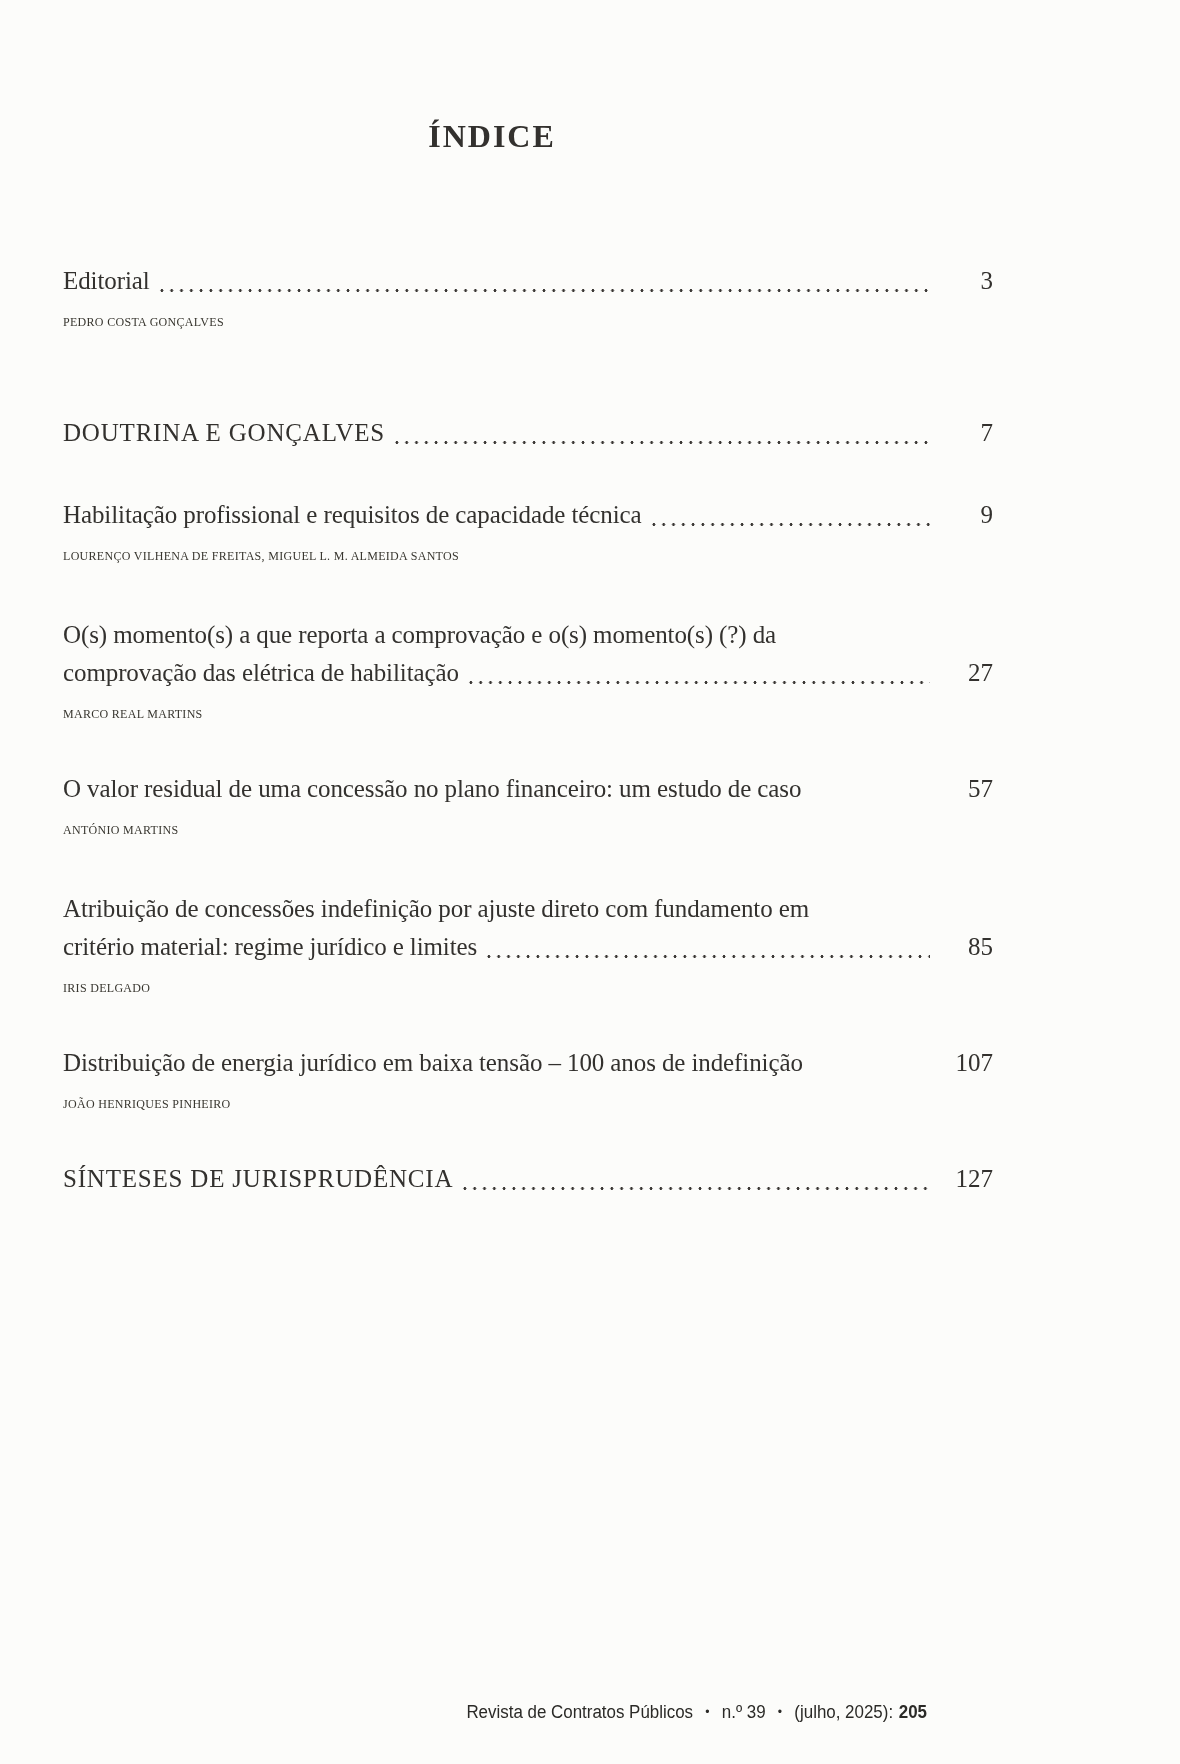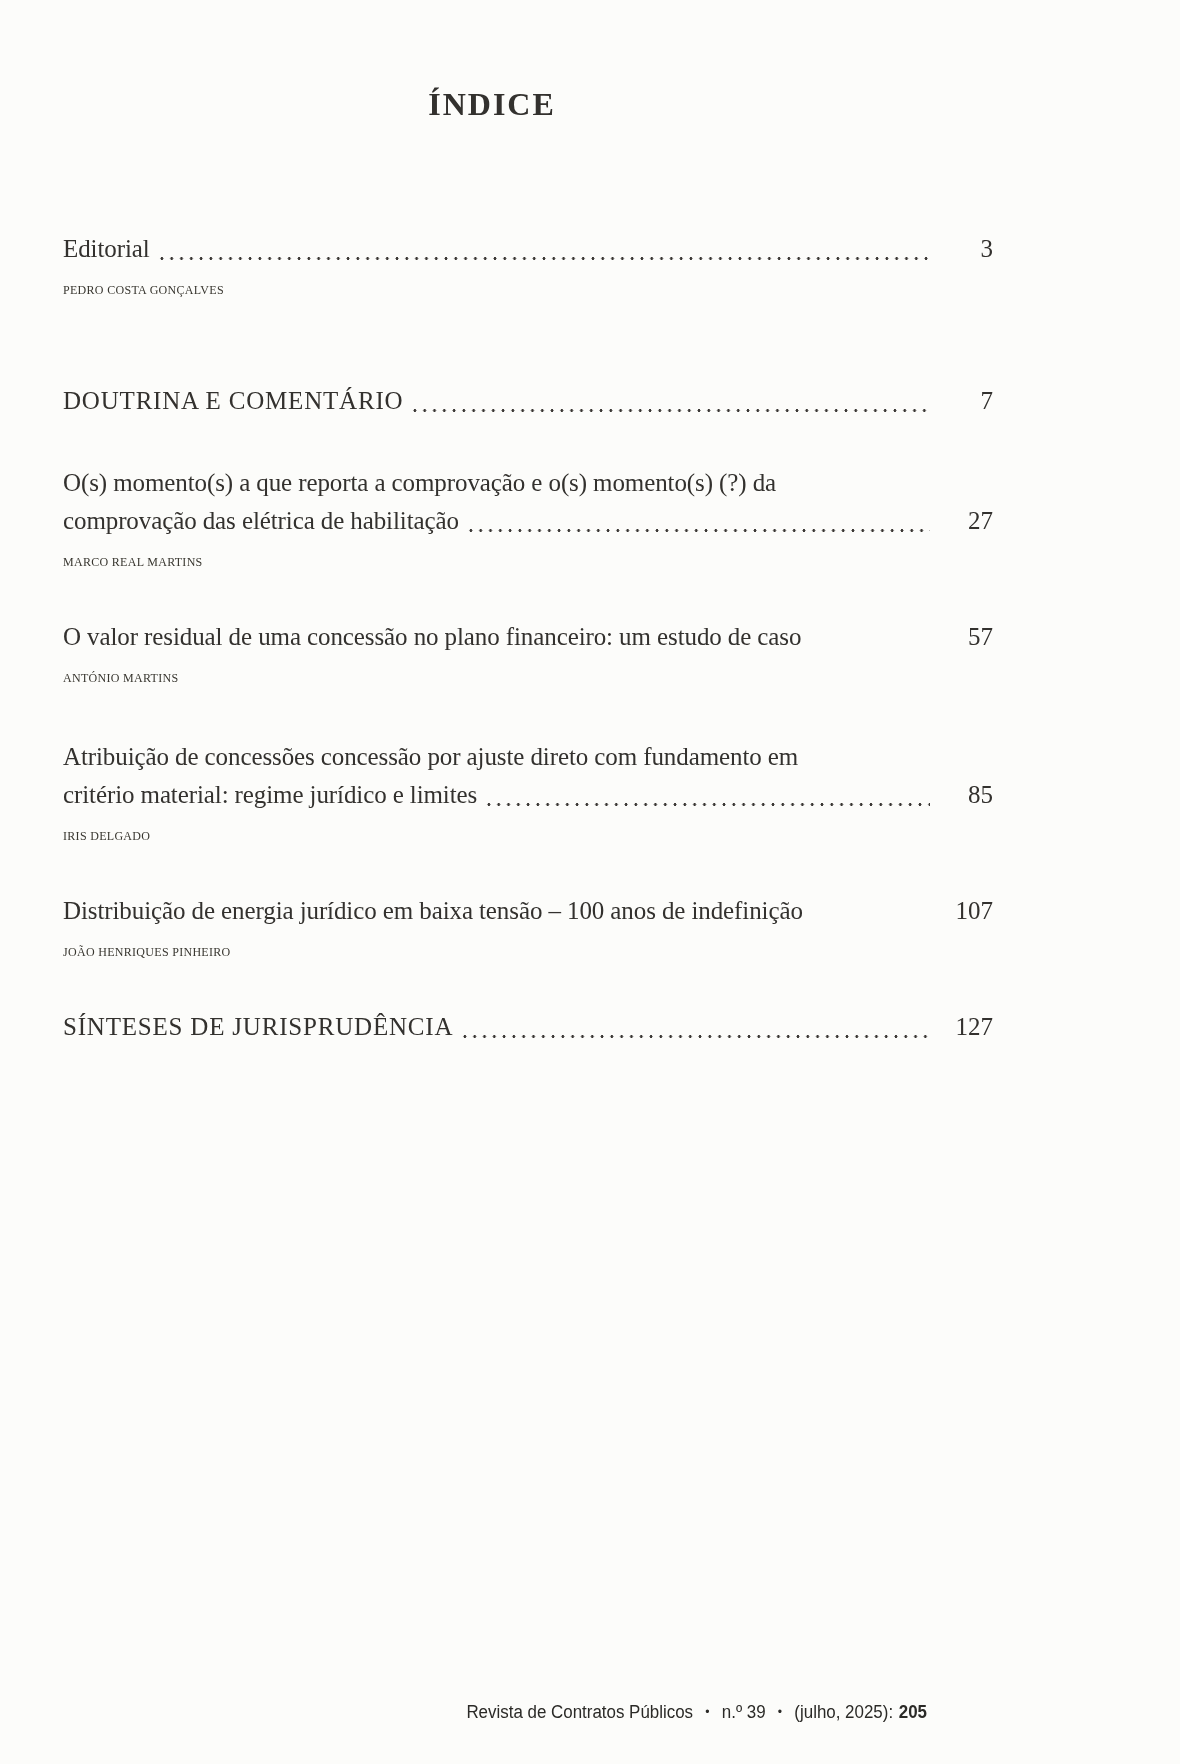--- a/index.html
+++ b/index.html
@@ -8,21 +8,21 @@
     background: #fcfcfa;
     color: #33312e;
     font-family: "Liberation Serif", serif;
     position: relative;
     overflow: hidden;
   }
   .content {
     position: absolute;
     left: 63px; top: 0;
     width: 930px;
-    padding-top: 84px;
+    padding-top: 116px;
   }
   .doc-title {
     margin: 0;
     font-size: 32px;
     font-weight: 700;
     line-height: 40px;
     letter-spacing: 2px;
     text-align: center;
     position: relative;
     left: -36px;
@@ -99,26 +99,34 @@
       <div class="line">
         <span class="t">Editorial</span>
         <span class="leader"></span>
         <span class="pg">3</span>
       </div>
       <div class="authors">PEDRO COSTA GONÇALVES</div>
     </div>
 
     <div class="entry section gap44">
       <div class="line">
-        <span class="t">DOUTRINA E COMENTÁRIO</span>
+        <span class="t">DOUTRINA E GONÇALVES</span>
         <span class="leader"></span>
         <span class="pg">7</span>
       </div>
     </div>
 
+    <div class="entry gap48">
+      <div class="line">
+        <span class="t">Habilitação profissional e requisitos de capacidade técnica</span>
+        <span class="leader"></span>
+        <span class="pg">9</span>
+      </div>
+      <div class="authors">LOURENÇO VILHENA DE FREITAS, MIGUEL L. M. ALMEIDA SANTOS</div>
+    </div>
 
     <div class="entry gap44">
       <div class="line">
         <span class="t">O(s) momento(s) a que reporta a comprovação e o(s) momento(s) (?) da</span>
       </div>
       <div class="line">
         <span class="t">comprovação das elétrica de habilitação</span>
         <span class="leader"></span>
         <span class="pg">27</span>
       </div>
@@ -129,21 +137,21 @@
       <div class="line">
         <span class="t">O valor residual de uma concessão no plano financeiro: um estudo de caso</span>
         <span class="spacer"></span>
         <span class="pg">57</span>
       </div>
       <div class="authors">ANTÓNIO MARTINS</div>
     </div>
 
     <div class="entry gap44">
       <div class="line">
-        <span class="t">Atribuição de concessões concessão por ajuste direto com fundamento em</span>
+        <span class="t">Atribuição de concessões indefinição por ajuste direto com fundamento em</span>
       </div>
       <div class="line">
         <span class="t">critério material: regime jurídico e limites</span>
         <span class="leader"></span>
         <span class="pg">85</span>
       </div>
       <div class="authors">IRIS DELGADO</div>
     </div>
 
     <div class="entry gap44">

